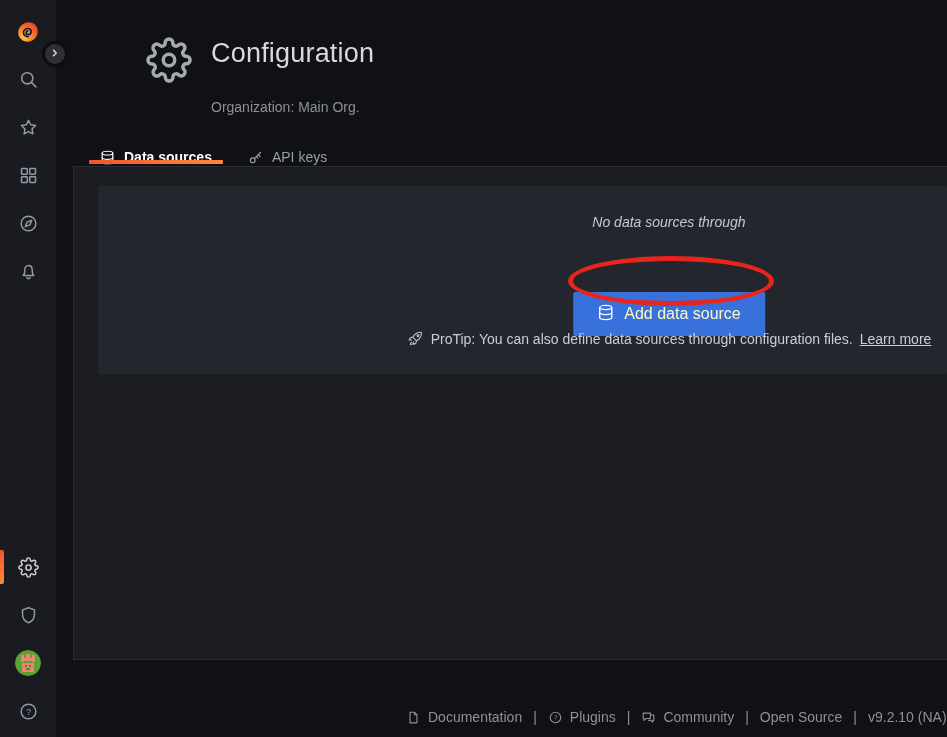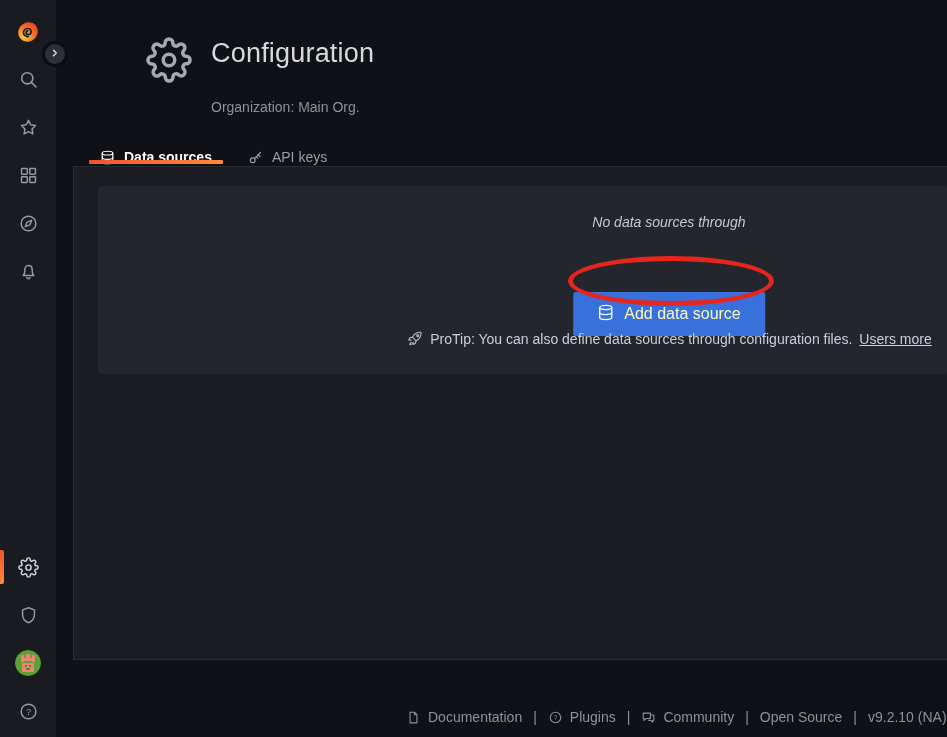--- a/index.html
+++ b/index.html
@@ -315,21 +315,21 @@
         <span class="p-icon">
           <svg width="17" height="17" viewBox="0 0 24 24" fill="none" stroke="currentColor" stroke-width="1.6" stroke-linecap="round" stroke-linejoin="round">
             <path d="M13.8 4.6c2-1.2 4.3-1.6 7-1.4.2 2.7-.2 5-1.4 7-1.1 1.9-2.8 3.6-5.4 5.1l-5.3-5.3c1.5-2.6 3.2-4.3 5.1-5.4z"></path>
             <circle cx="16.1" cy="7.9" r="1.4"></circle>
             <path d="M8.6 10.2l-3.4.9L3.5 14l3.3.4"></path>
             <path d="M13.8 15.4l-.9 3.4-2.9 1.7-.4-3.3"></path>
             <path d="M6.7 17.3c-.9.9-1.4 2-1.5 3.5 1.5-.1 2.6-.6 3.5-1.5"></path>
           </svg>
         </span>
         <span>ProTip: You can also define data sources through configuration files.</span>
-        <a class="learn-more">Users more</a>
+        <a class="learn-more">Learn more</a>
       </div>
     </section>
   </main>
 
   <footer class="footer">
 
     <span class="f-item">
       <span class="f-icon">
         <svg width="15" height="15" viewBox="0 0 24 24" fill="none" stroke="currentColor" stroke-width="1.8" stroke-linejoin="round">
           <path d="M6.5 3.5h7l4 4v13h-11z"></path>

